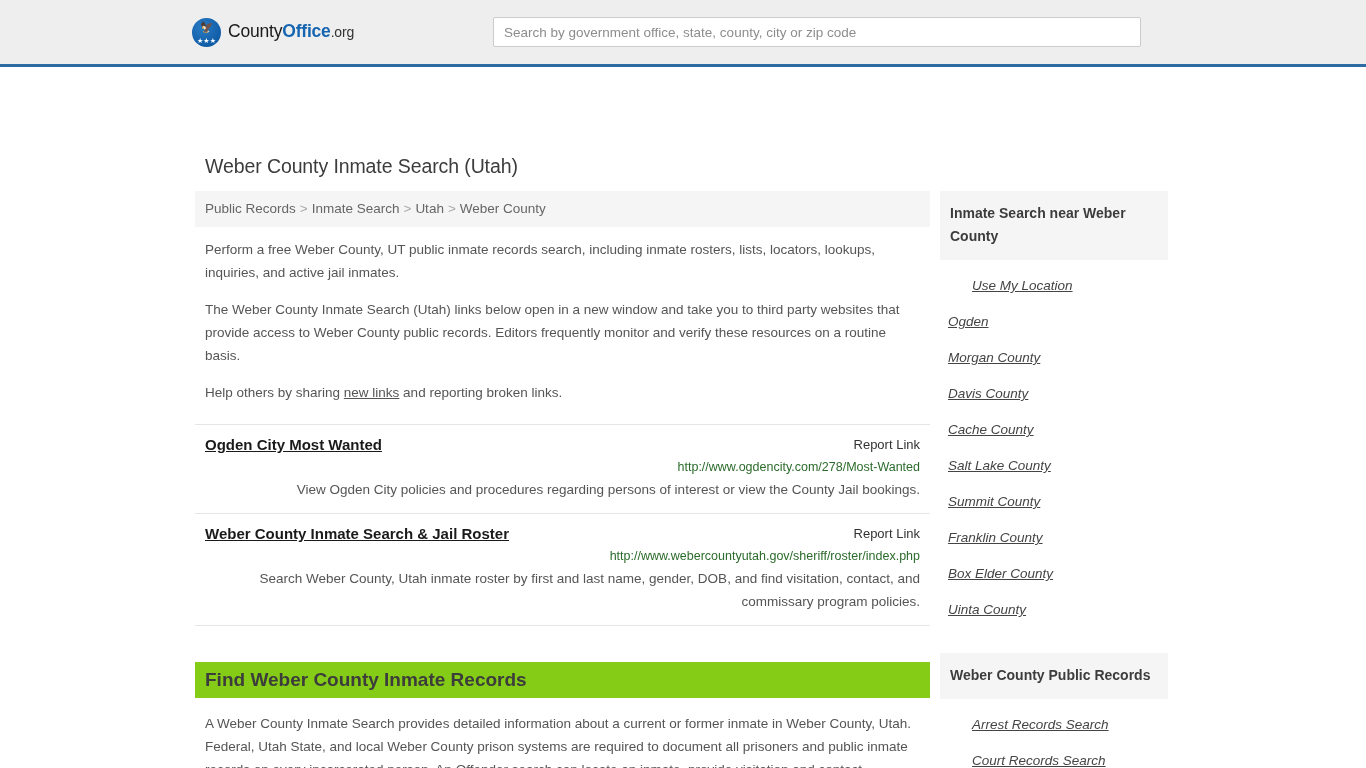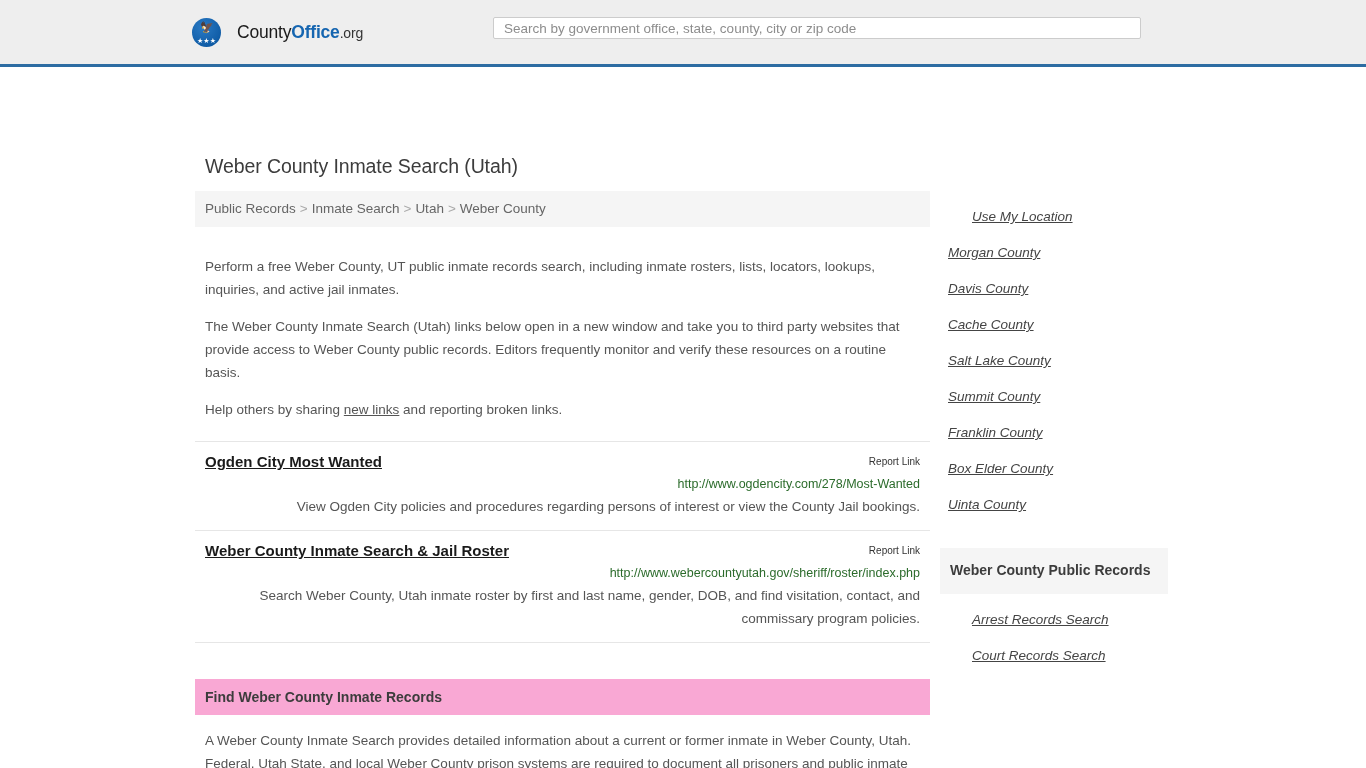--- a/index.html
+++ b/index.html
@@ -60,38 +60,38 @@
     position: absolute;
     left: 0; bottom: 3px;
     width: 100%;
     text-align: center;
     color: #ffffff;
     font-size: 7px;
     line-height: 7px;
     letter-spacing: 0px;
   }
   .logo-text {
-    margin-left: 16px;
+    margin-left: 7px;
     font-size: 17.5px;
-    line-height: 28px;
+    line-height: 19px;
     white-space: nowrap;
     color: #1a1a1a;
     letter-spacing: -0.2px;
     text-align: right;
   }
   .logo-text .t-county { color: #1a1a1a; font-weight: 400; }
   .logo-text .t-office { color: #1565b0; font-weight: 700; }
   .logo-text .t-org    { color: #333333; font-weight: 400; font-size: 14px; }
 
   .search-box {
     position: absolute;
     left: 493px;
     top: 17px;
     width: 648px;
-    height: 22px;
+    height: 30px;
     background: #ffffff;
     border: 1px solid #cccccc;
     border-radius: 2px;
     padding: 0 10px;
     font-family: "Liberation Sans", sans-serif;
     font-size: 13.5px;
     color: #555555;
     outline: none;
   }
   .search-box::placeholder { color: #8d8d8d; }
@@ -141,21 +141,21 @@
 
   .intro {
     padding: 0 10px;
   }
   .intro p {
     margin: 14px 0 0 0;
     font-size: 13.5px;
     line-height: 23px;
     color: #555555;
   }
-  .intro p.first { margin-top: 28px; }
+  .intro p.first { margin-top: 11px; }
   .intro a.inline-link {
     color: #555555;
     text-decoration: underline;
     font-weight: 400;
   }
 
   
   .link-list { margin-top: 20px; text-align: right; }
   .link-item {
     padding: 10px 10px 12px 10px;
@@ -169,21 +169,21 @@
     justify-content: space-between;
   }
   .link-title {
     font-size: 15px;
     font-weight: bold;
     color: #1a1a1a;
     text-decoration: underline;
     line-height: 20px;
   }
   .report-link {
-    font-size: 10px;
+    font-size: 13px;
     color: #333333;
     text-decoration: none;
     white-space: nowrap;
     line-height: 20px;
     padding-left: 20px;
   }
   .link-url {
     display: block;
     margin-top: 4px;
     font-size: 12.5px;
@@ -194,25 +194,25 @@
   .link-desc {
     margin: 2px 0 0 0;
     font-size: 13.5px;
     line-height: 23px;
     color: #555555;
   }
 
   
   .section-block { margin-top: 36px; }
   .section-header {
-    background: #f9a8d4;
+    background: #84cc16;
     height: 36px;
     line-height: 36px;
     padding: 0 10px;
-    font-size: 14px;
+    font-size: 19px;
     font-weight: bold;
     color: #3c3c3c;
   }
   .section-body { padding: 0 10px; }
   .section-body p {
     margin: 14px 0 0 0;
     font-size: 13.5px;
     line-height: 23px;
     color: #555555;
   }
@@ -312,23 +312,27 @@
         <p>A Weber County Inmate Search provides detailed information about a current or former inmate in Weber County, Utah. Federal, Utah State, and local Weber County prison systems are required to document all prisoners and public inmate records on every incarcerated person. An Offender search can locate an inmate, provide visitation and contact information, and it may include the inmate's offenses and sentence.</p>
 
       </div>
     </div>
 
   </div>
 
   <div class="sidebar">
 
     <div class="side-panel">
+      <div class="side-header">Inmate Search near Weber County</div>
       <ul class="side-list">
         <li class="indented first-gap">
             <a href="#">Use My Location</a>
+          </li>
+        <li>
+            <a href="#">Ogden</a>
           </li>
         <li>
             <a href="#">Morgan County</a>
           </li>
         <li>
             <a href="#">Davis County</a>
           </li>
         <li>
             <a href="#">Cache County</a>
           </li>

